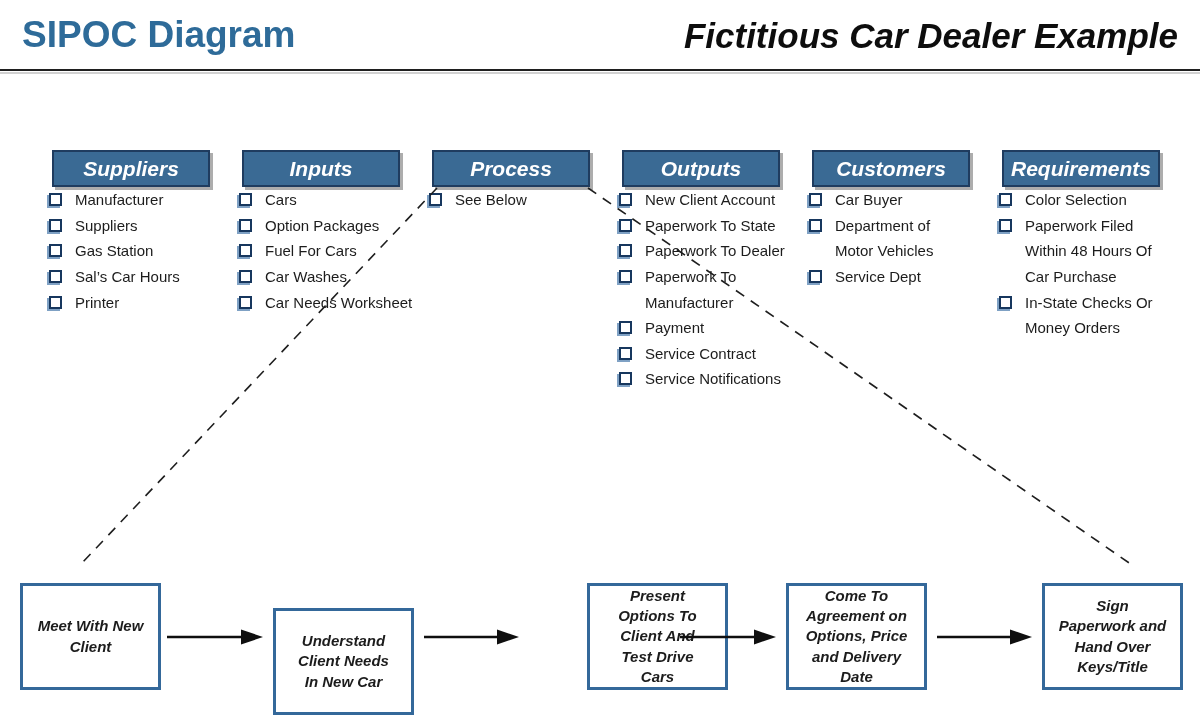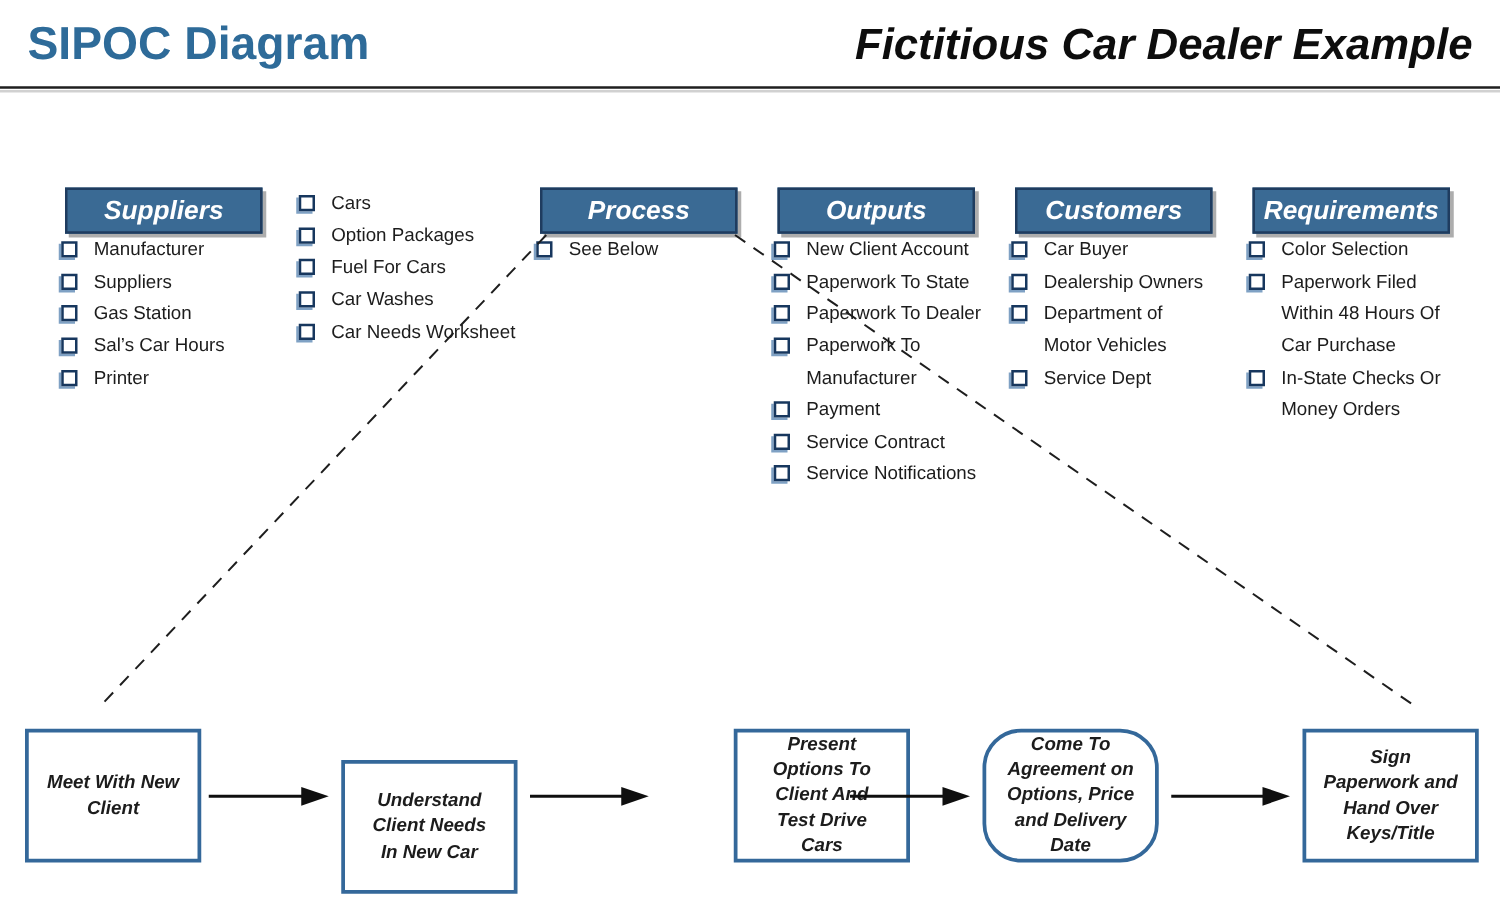--- a/index.html
+++ b/index.html
@@ -98,20 +98,21 @@
           <div class="checkbox"></div>
           <span>Sal’s Car Hours</span>
         </div>
         <div class="item-row">
           <div class="checkbox"></div>
           <span>Printer</span>
         </div>
       </div>
     </div>
     <div class="column" style="left: 237px;">
+      <div class="col-header">Inputs</div>
       <div class="col-list">
         <div class="item-row">
           <div class="checkbox"></div>
           <span>Cars</span>
         </div>
         <div class="item-row">
           <div class="checkbox"></div>
           <span>Option Packages</span>
         </div>
         <div class="item-row">
@@ -172,24 +173,20 @@
           <span>Service Notifications</span>
         </div>
       </div>
     </div>
     <div class="column" style="left: 807px;">
       <div class="col-header">Customers</div>
       <div class="col-list">
         <div class="item-row">
           <div class="checkbox"></div>
           <span>Car Buyer</span>
-        </div>
-        <div class="item-row">
-          <div class="checkbox"></div>
-          <span>Dealership Owners</span>
         </div>
         <div class="item-row">
           <div class="checkbox"></div>
           <span>Department of</span>
         </div>
         <div class="item-row cont">
           <span>Motor Vehicles</span>
         </div>
         <div class="item-row">
           <div class="checkbox"></div>
@@ -229,21 +226,21 @@
     <div class="flow-box" style="left: 20px;"><span>Meet With New
 Client</span></div>
     <div class="flow-box" style="left: 273px; margin-top: 25px;"><span>Understand
 Client Needs
 In New Car</span></div>
     <div class="flow-box" style="left: 541px; margin-left: 46px;"><span>Present
 Options To
 Client And
 Test Drive
 Cars</span></div>
-    <div class="flow-box" style="left: 786px; border-radius: 31px;"><span>Come To
+    <div class="flow-box" style="left: 786px;"><span>Come To
 Agreement on
 Options, Price
 and Delivery
 Date</span></div>
     <div class="flow-box" style="left: 1042px;"><span>Sign
 Paperwork and
 Hand Over
 Keys/Title</span></div>
   </div>
 

